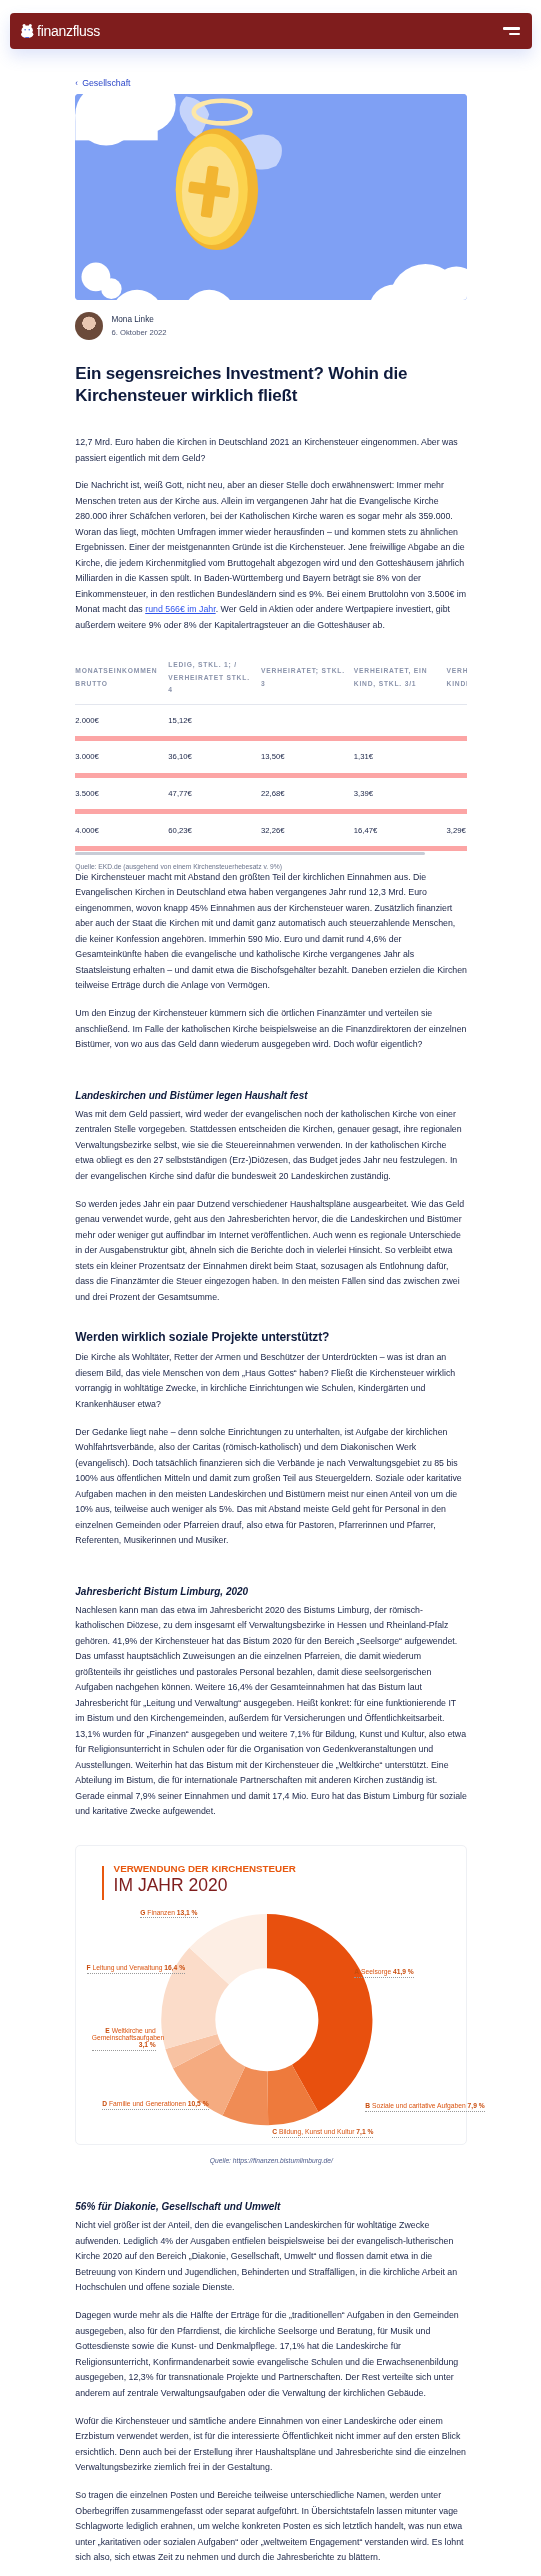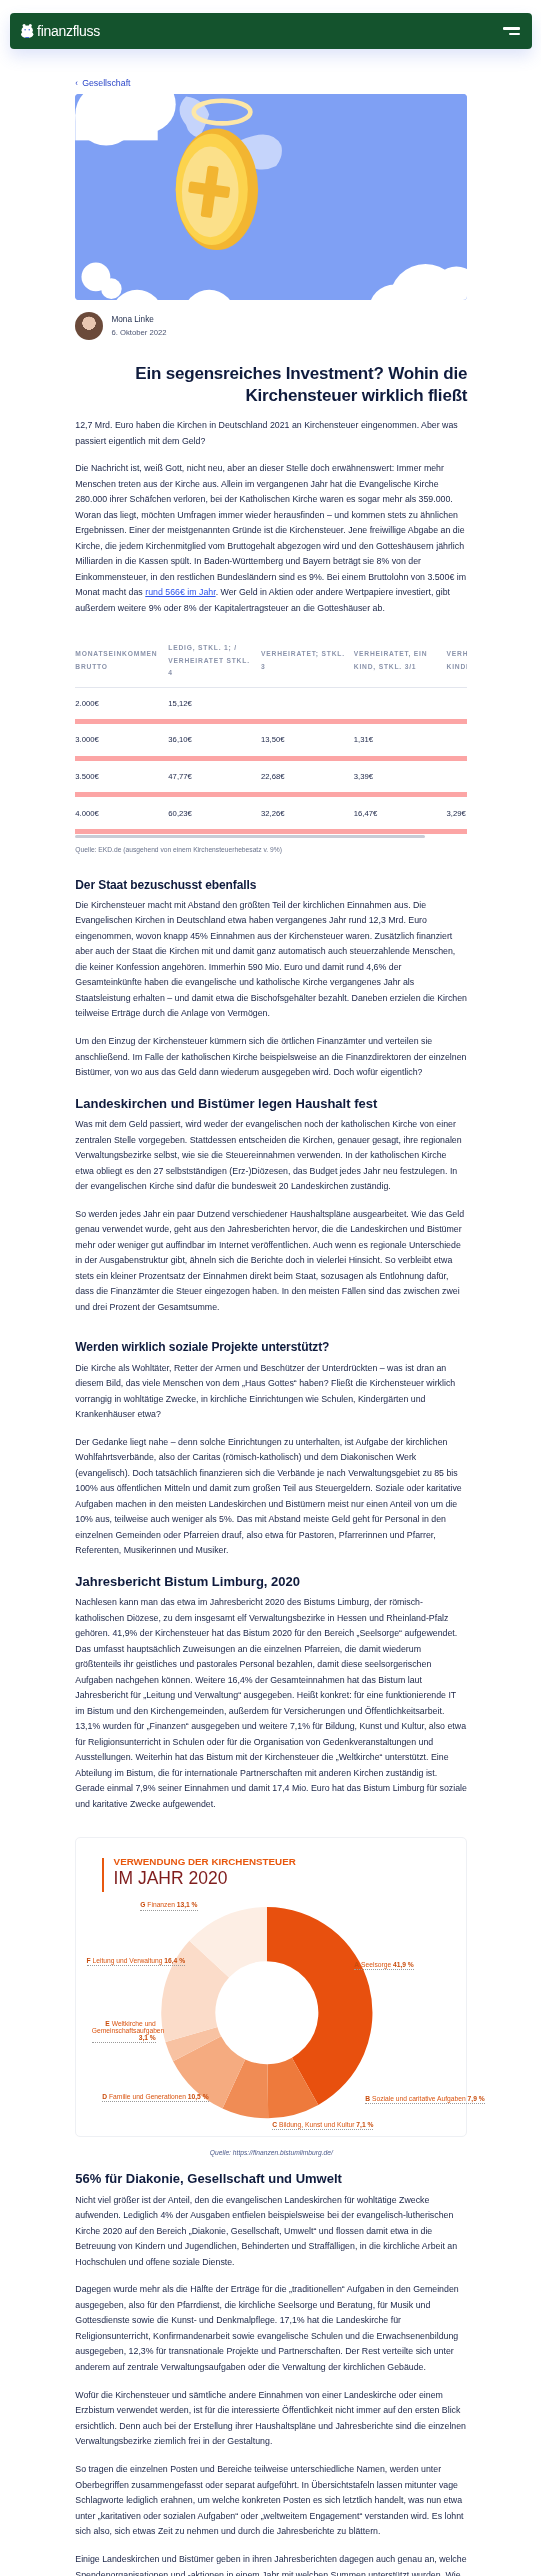--- a/index.html
+++ b/index.html
@@ -1,20 +1,20 @@
 <!DOCTYPE html>
 <html style="font-size:8.2px"><head>
 <meta charset="utf-8">
 <style>
   * { box-sizing: border-box; margin: 0; padding: 0; }
   html, body { width: 542px; background: #ffffff; }
   body { font-family: "Liberation Sans", "DejaVu Sans", sans-serif; color: #0f1b3d; }
   .header-wrap { padding: 13px 10.3px 0 10.3px; height: 62px; }
   .header {
-    height: 36px; background: #14532d; border-radius: 4.1px;
+    height: 36px; background: #7f1d1d; border-radius: 4.1px;
     display: flex; align-items: center; justify-content: space-between;
     padding: 0 11.3px 0 9.3px; box-shadow: 0 7.2px 15.5px rgba(74,107,220,0.18);
   }
   .logo { display: flex; align-items: center; gap: 3.1px; color: #fff; font-size: 14px; letter-spacing: -0.3px; }
   .logo svg { display: block; }
   .menu-btn { width: 18.5px; height: 11.3px; position: relative; cursor: pointer; }
   .menu-btn span { position: absolute; right: 0; height: 2.1px; background: #fff; border-radius: 1px; }
   .menu-btn span.a { top: 2.1px; width: 17.5px; }
   .menu-btn span.b { top: 7.7px; width: 11.3px; }
 
@@ -23,26 +23,26 @@
   .breadcrumb .chev { font-size: 8.2px; }
 
   .hero { width: 392px; height: 206px; border-radius: 4.1px; overflow: hidden; position: relative; background: #7fa0f4; }
   .hero svg { position: absolute; inset: 0; }
 
   .author { display: flex; align-items: center; gap: 8.2px; margin-top: 12px; }
   .avatar { width: 28px; height: 28px; border-radius: 50%; background: radial-gradient(circle at 50% 40%, #e8c6b0 0 30%, #6b4a3a 31% 100%); }
   .author-name { font-size: 8.2px; color: #1d2a4a; }
   .author-date { font-size: 7.7px; color: #4c5572; margin-top: 4.1px; }
 
-  h1 { font-size: 17px; line-height: 22px; font-weight: 700; color: #0f1b3d; margin-top: 23px; width: 392px; letter-spacing: -0.2px; text-align: right; }
+  h1 { font-size: 17px; line-height: 22px; font-weight: 700; color: #0f1b3d; margin-top: 23px; width: 392px; letter-spacing: -0.2px; }
   p { font-size: 8.8px; line-height: 15.5px; color: #1a2447; width: 392px; }
-  .lead { margin-top: 11px; }
+  .lead { margin-top: 28px; }
   .p { margin-top: 12.4px; }
   h2 { font-size: 12px; font-weight: 700; color: #0f1b3d; margin-top: 25px; margin-bottom: 6.2px; letter-spacing: -0.1px; }
-  h3 { font-size: 13px; font-weight: 700; color: #0f1b3d; margin-top: 15px; margin-bottom: 6.2px; }
+  h3 { font-size: 10px; font-weight: 700; color: #0f1b3d; margin-top: 37px; margin-bottom: 6.2px; font-style: italic; }
   a.link { color: #2f54eb; text-decoration: underline; }
 
   .table-wrap { width: 392px; margin-top: 15.5px; overflow: hidden; position: relative; }
   table { border-collapse: collapse; width: 464px; }
   th { text-align: left; font-size: 6.7px; line-height: 12.4px; letter-spacing: 0.8px; color: #8a93ab; font-weight: 700; padding: 10.3px 5.2px 7.2px 0; vertical-align: middle; border-bottom: 1px solid #e3e6ee; }
   td { font-size: 7.7px; color: #1a2447; padding: 11.3px 0; border-bottom: 5px solid #fca5a5; height: 28px; }
   .col1 { width: 87px; } .col2 { width: 87px; } .col3 { width: 87px; } .col4 { width: 87px; } .col5 { width: 87px; }
   .scrollbar { height: 2.6px; background: #c8ccd6; width: 350px; border-radius: 1.5px; margin-top: 1px; }
   .caption-left { font-size: 6.7px; color: #6a738c; margin-top: 8.2px; }
 
@@ -170,21 +170,20 @@
           <td>16,47€</td>
           <td>3,29€</td>
         </tr>
       </tbody>
     </table>
     <div class="scrollbar"></div>
   </div>
   <div class="caption-left">Quelle: EKD.de (ausgehend von einem Kirchensteuerhebesatz v. 9%)</div>
 
   <div id="sections-before">
-      <h2>Der Staat bezuschusst ebenfalls</h2>
       <p class="">Die Kirchensteuer macht mit Abstand den größten Teil der kirchlichen Einnahmen aus. Die Evangelischen Kirchen in Deutschland etwa haben vergangenes Jahr rund 12,3 Mrd. Euro eingenommen, wovon knapp 45% Einnahmen aus der Kirchensteuer waren. Zusätzlich finanziert aber auch der Staat die Kirchen mit und damit ganz automatisch auch steuerzahlende Menschen, die keiner Konfession angehören. Immerhin 590 Mio. Euro und damit rund 4,6% der Gesamteinkünfte haben die evangelische und katholische Kirche vergangenes Jahr als Staatsleistung erhalten – und damit etwa die Bischofsgehälter bezahlt. Daneben erzielen die Kirchen teilweise Erträge durch die Anlage von Vermögen.</p>
       <p class="p">Um den Einzug der Kirchensteuer kümmern sich die örtlichen Finanzämter und verteilen sie anschließend. Im Falle der katholischen Kirche beispielsweise an die Finanzdirektoren der einzelnen Bistümer, von wo aus das Geld dann wiederum ausgegeben wird. Doch wofür eigentlich?</p>
       <h3>Landeskirchen und Bistümer legen Haushalt fest</h3>
       <p class="">Was mit dem Geld passiert, wird weder der evangelischen noch der katholischen Kirche von einer zentralen Stelle vorgegeben. Stattdessen entscheiden die Kirchen, genauer gesagt, ihre regionalen Verwaltungsbezirke selbst, wie sie die Steuereinnahmen verwenden. In der katholischen Kirche etwa obliegt es den 27 selbstständigen (Erz-)Diözesen, das Budget jedes Jahr neu festzulegen. In der evangelischen Kirche sind dafür die bundesweit 20 Landeskirchen zuständig.</p>
       <p class="p">So werden jedes Jahr ein paar Dutzend verschiedener Haushaltspläne ausgearbeitet. Wie das Geld genau verwendet wurde, geht aus den Jahresberichten hervor, die die Landeskirchen und Bistümer mehr oder weniger gut auffindbar im Internet veröffentlichen. Auch wenn es regionale Unterschiede in der Ausgabenstruktur gibt, ähneln sich die Berichte doch in vielerlei Hinsicht. So verbleibt etwa stets ein kleiner Prozentsatz der Einnahmen direkt beim Staat, sozusagen als Entlohnung dafür, dass die Finanzämter die Steuer eingezogen haben. In den meisten Fällen sind das zwischen zwei und drei Prozent der Gesamtsumme.</p>
       <h2>Werden wirklich soziale Projekte unterstützt?</h2>
       <p class="">Die Kirche als Wohltäter, Retter der Armen und Beschützer der Unterdrückten – was ist dran an diesem Bild, das viele Menschen von dem „Haus Gottes“ haben? Fließt die Kirchensteuer wirklich vorrangig in wohltätige Zwecke, in kirchliche Einrichtungen wie Schulen, Kindergärten und Krankenhäuser etwa?</p>
       <p class="p">Der Gedanke liegt nahe – denn solche Einrichtungen zu unterhalten, ist Aufgabe der kirchlichen Wohlfahrtsverbände, also der Caritas (römisch-katholisch) und dem Diakonischen Werk (evangelisch). Doch tatsächlich finanzieren sich die Verbände je nach Verwaltungsgebiet zu 85 bis 100% aus öffentlichen Mitteln und damit zum großen Teil aus Steuergeldern. Soziale oder karitative Aufgaben machen in den meisten Landeskirchen und Bistümern meist nur einen Anteil von um die 10% aus, teilweise auch weniger als 5%. Das mit Abstand meiste Geld geht für Personal in den einzelnen Gemeinden oder Pfarreien drauf, also etwa für Pastoren, Pfarrerinnen und Pfarrer, Referenten, Musikerinnen und Musiker.</p>
       <h3>Jahresbericht Bistum Limburg, 2020</h3>
       <p class="">Nachlesen kann man das etwa im Jahresbericht 2020 des Bistums Limburg, der römisch-katholischen Diözese, zu dem insgesamt elf Verwaltungsbezirke in Hessen und Rheinland-Pfalz gehören. 41,9% der Kirchensteuer hat das Bistum 2020 für den Bereich „Seelsorge“ aufgewendet. Das umfasst hauptsächlich Zuweisungen an die einzelnen Pfarreien, die damit wiederum größtenteils ihr geistliches und pastorales Personal bezahlen, damit diese seelsorgerischen Aufgaben nachgehen können. Weitere 16,4% der Gesamteinnahmen hat das Bistum laut Jahresbericht für „Leitung und Verwaltung“ ausgegeben. Heißt konkret: für eine funktionierende IT im Bistum und den Kirchengemeinden, außerdem für Versicherungen und Öffentlichkeitsarbeit. 13,1% wurden für „Finanzen“ ausgegeben und weitere 7,1% für Bildung, Kunst und Kultur, also etwa für Religionsunterricht in Schulen oder für die Organisation von Gedenkveranstaltungen und Ausstellungen. Weiterhin hat das Bistum mit der Kirchensteuer die „Weltkirche“ unterstützt. Eine Abteilung im Bistum, die für internationale Partnerschaften mit anderen Kirchen zuständig ist. Gerade einmal 7,9% seiner Einnahmen und damit 17,4 Mio. Euro hat das Bistum Limburg für soziale und karitative Zwecke aufgewendet.</p>

